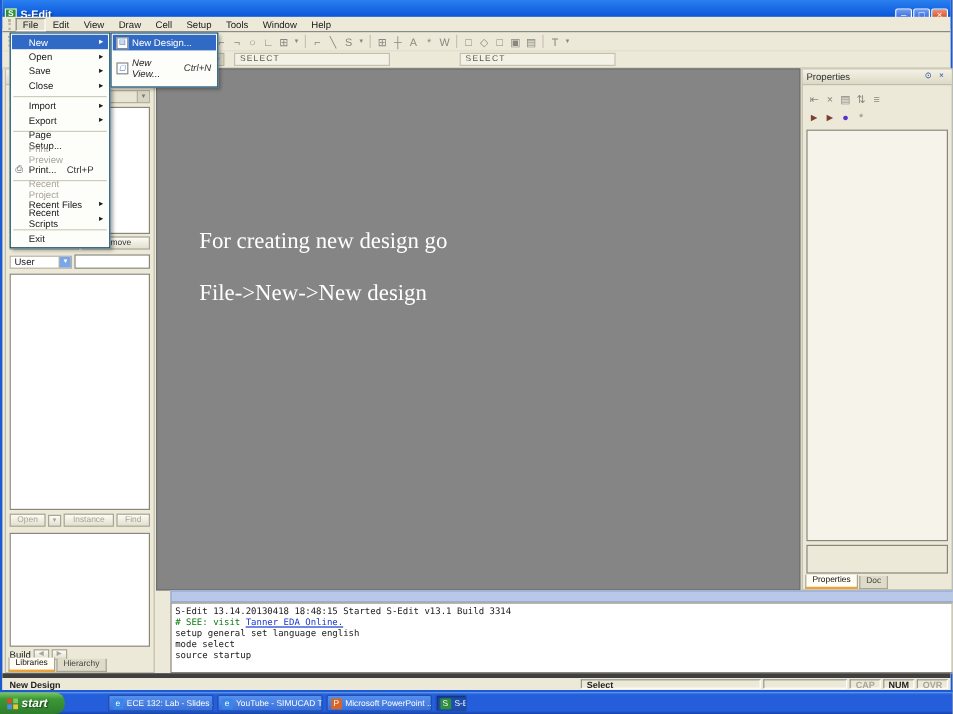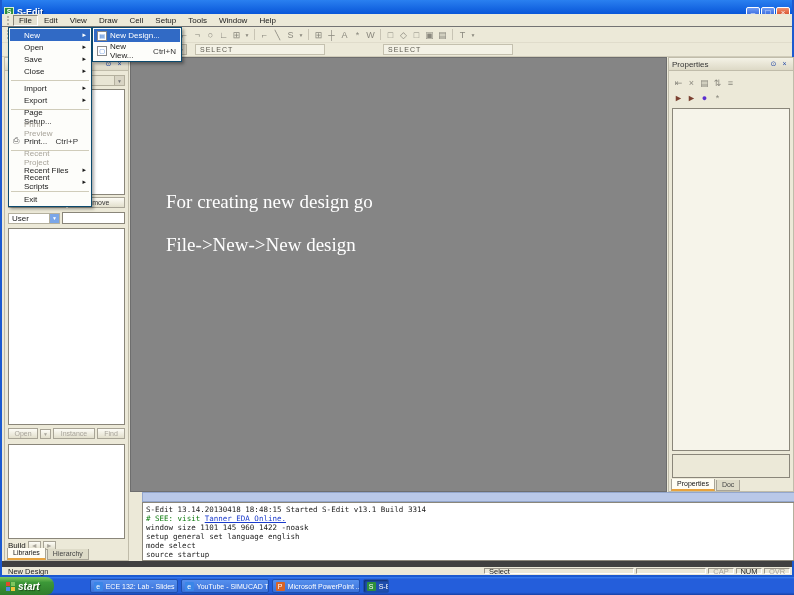--- a/index.html
+++ b/index.html
@@ -67,21 +67,21 @@
   .con-log{position:absolute;left:0;top:10px;right:0;bottom:0;border:1px solid #8a867a;background:#fff;
     padding:2px 14px 0 3px;font-family:"DejaVu Sans Mono",monospace;font-size:7.5px;line-height:9px;overflow:hidden;}
   .c-green{color:#0a7a0a;}
   .c-link{color:#1a3acc;text-decoration:underline;cursor:pointer;}
   .con-sb{position:absolute;right:1px;top:11px;bottom:1px;width:12px;background:#e4e1d2;
     border-left:1px solid #b4b09e;display:flex;flex-direction:column;justify-content:space-between;}
   .sb-btn{height:10px;font-size:5px;text-align:center;line-height:10px;color:#555;
     border:1px solid #b4b09e;background:linear-gradient(180deg,#fdfcf6,#dcd8c6);}
   
   .statusbar{position:absolute;left:0;top:561px;right:0;height:14px;background:#ece9d8;
-    display:flex;align-items:stretch;gap:2px;padding:1px 2px;border-top:6px solid #404040;}
+    display:flex;align-items:stretch;gap:2px;padding:1px 2px;border-top:4px solid #404040;font-weight:bold;}
   .st-box{border:1px solid;border-color:#9a968a #fff #fff #9a968a;display:flex;align-items:center;
     padding:0 4px;font-size:7.5px;color:#222;}
   .st-name{flex:1;border:none;}
   .st-ind{width:26px;justify-content:center;color:#222;text-align:center;}
   .st-ind.dim{color:#a8a49a;}
   
   .taskbar{position:absolute;left:0;top:577px;right:0;height:18px;
     background:linear-gradient(180deg,#3a80f0 0%,#245edb 12%,#245edb 85%,#1941a5 100%);
     display:flex;align-items:center;color:#fff;}
   .startbtn{height:18px;display:flex;align-items:center;gap:3px;padding:0 14px 0 6px;
@@ -448,21 +448,20 @@
     </div>
 
     <div class="console">
       <div class="con-strip"></div>
       <div class="con-log">
 
           <div><span>S-Edit 13.14.20130418 18:48:15  Started S-Edit v13.1 Build 3314</span><span class="c-green"></span><a class="c-link"></a></div>
 
           <div><span></span><span class="c-green"># SEE: visit </span><a class="c-link">Tanner EDA Online.</a></div>
 
-          <div><span>window size 1101 145 960 1422 -noask</span><span class="c-green"></span><a class="c-link"></a></div>
 
           <div><span>setup general set  language english</span><span class="c-green"></span><a class="c-link"></a></div>
 
           <div><span>mode select</span><span class="c-green"></span><a class="c-link"></a></div>
 
           <div><span>source startup</span><span class="c-green"></span><a class="c-link"></a></div>
 
       </div>
       <div class="con-sb">
         <span class="sb-btn">▲</span>
@@ -645,20 +644,20 @@
   </div>
 
   <div class="popup" style="left:92px;top:27px;width:90px;">
 
       <div class="fm-item hl" style="height:13px;">
         <span class="sm-icon">▤</span>
         <span class="fm-label">New Design...</span>
         <span class="fm-short"></span>
       </div>
 
-      <div class="fm-item" style="height:18px;">
+      <div class="fm-item" style="height:29px;font-style:italic;">
         <span class="sm-icon">▢</span>
         <span class="fm-label">New View...</span>
         <span class="fm-short">Ctrl+N</span>
       </div>
 
   </div>
 </div>
 
 </body></html>

